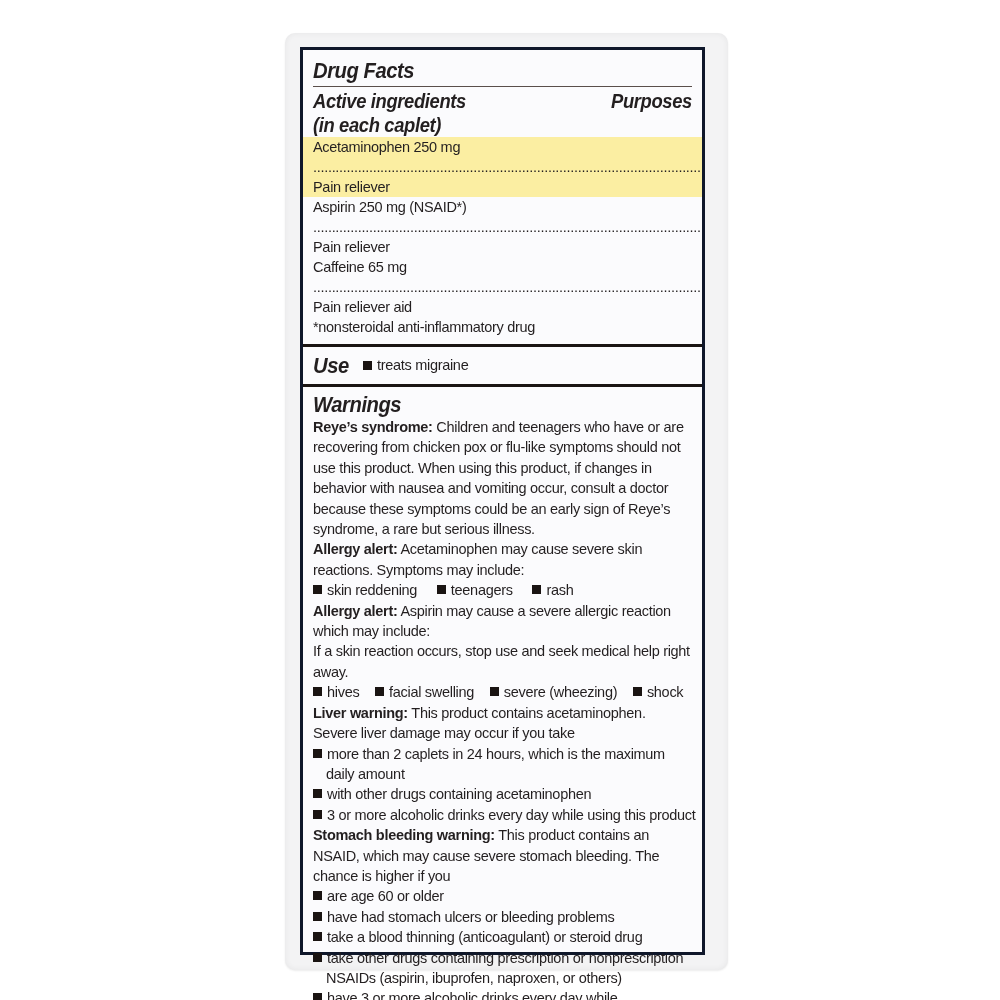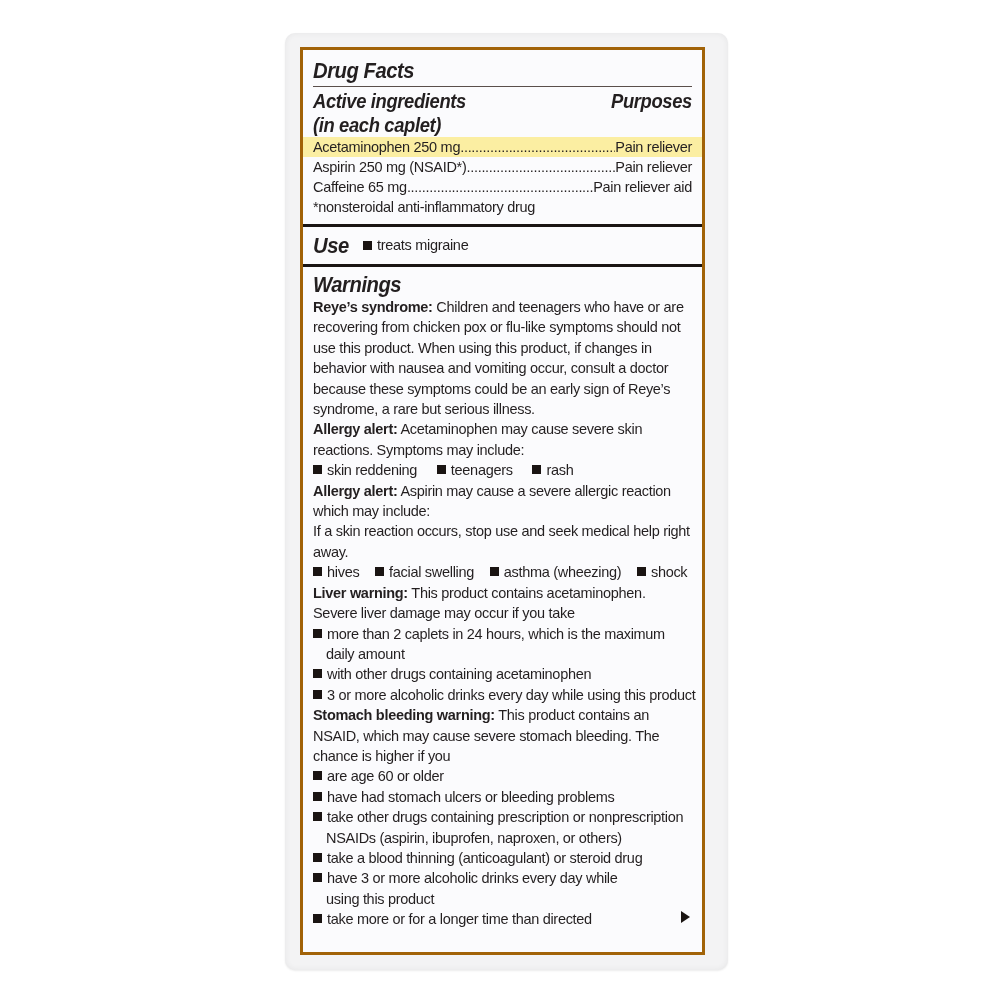--- a/index.html
+++ b/index.html
@@ -17,21 +17,21 @@
       width: 443px; height: 937px;
       background: #f3f3f4;
       border-radius: 10px;
       box-shadow: inset 0 0 6px rgba(0,0,0,0.06), 0 1px 2px rgba(0,0,0,0.08);
     }
     .panel {
       position: absolute;
       left: 300px; top: 47px;
       width: 405px; height: 908px;
       box-sizing: border-box;
-      border: 3px solid #a16207;
+      border: 3px solid #0f172a;
       background: #fbfbfd;
     }
     .section { position: relative; padding: 0 10px; }
     .title {
       font-weight: bold; font-style: italic;
       font-size: 22px; letter-spacing: -0.5px;
       transform: scaleX(0.92); transform-origin: left;
       line-height: 26px;
     }
     .thin-rule { height: 1px; background: #5a4f4b; margin: 2px 0 0 0; }
@@ -43,21 +43,21 @@
       letter-spacing: -0.4px;
       transform: scaleX(0.92);
     }
     .subhead.left { transform-origin: left; }
     .subhead.right { transform-origin: right; }
     .ing-row {
       display: flex; align-items: baseline;
       font-size: 14.5px; line-height: 20px;
       letter-spacing: -0.3px;
       overflow: hidden; white-space: nowrap;
-      margin: 0 -10px; padding: 0 10px;
+      margin: 0 -10px; padding: 0 10px; flex-direction: column;
     }
     .ing-row.hl { background: #fbeea2; }
     .ing-row .name { flex: 0 0 auto; }
     .ing-row .dots { flex: 1 1 auto; overflow: hidden; }
     .ing-row .dots::before {
       content: "................................................................................................................................";
     }
     .ing-row .purpose { flex: 0 0 auto; }
     .footnote { font-size: 14.5px; line-height: 20px; letter-spacing: -0.3px; padding-bottom: 7px; }
     .use-row { display: flex; align-items: center; height: 37px; }
@@ -143,36 +143,36 @@
       <span class="item"><span class="bullet"></span><span>rash</span></span>
     </div>
     <div class="body-text">
       <b>Allergy alert:</b><span> Aspirin may cause a severe allergic reaction which may include:</span>
     </div>
 
     <div class="body-text">If a skin reaction occurs, stop use and seek medical help right away.</div>
     <div class="body-text inline-list" style="white-space:nowrap;">
       <span class="item" style="margin-right:12px;"><span class="bullet"></span><span>hives</span></span>
       <span class="item" style="margin-right:12px;"><span class="bullet"></span><span>facial swelling</span></span>
-      <span class="item" style="margin-right:12px;"><span class="bullet"></span><span>asthma (wheezing)</span></span>
+      <span class="item" style="margin-right:12px;"><span class="bullet"></span><span>severe (wheezing)</span></span>
       <span class="item" style="margin-right:8px;"><span class="bullet"></span><span>shock</span></span>
     </div>
 
     <div class="body-text">
       <b>Liver warning:</b><span> This product contains acetaminophen. Severe liver damage may occur if you take</span>
     </div>
     <div class="body-text bl"><span class="bullet"></span><span>more than 2 caplets in 24 hours, which is the maximum daily amount</span></div>
     <div class="body-text bl"><span class="bullet"></span><span>with other drugs containing acetaminophen</span></div>
     <div class="body-text bl" style="white-space:nowrap;"><span class="bullet"></span><span>3 or more alcoholic drinks every day while using this product</span></div>
 
     <div class="body-text">
       <b>Stomach bleeding warning:</b><span> This product contains an NSAID, which may cause severe stomach bleeding. The chance is higher if you</span>
     </div>
     <div class="body-text bl"><span class="bullet"></span><span>are age 60 or older</span></div>
     <div class="body-text bl"><span class="bullet"></span><span>have had stomach ulcers or bleeding problems</span></div>
+    <div class="body-text bl"><span class="bullet"></span><span>take a blood thinning (anticoagulant) or steroid drug</span></div>
     <div class="body-text bl"><span class="bullet"></span><span>take other drugs containing prescription or nonprescription NSAIDs (aspirin, ibuprofen, naproxen, or others)</span></div>
-    <div class="body-text bl"><span class="bullet"></span><span>take a blood thinning (anticoagulant) or steroid drug</span></div>
     <div class="body-text bl" style="padding-right:40px;"><span class="bullet"></span><span>have 3 or more alcoholic drinks every day while using this product</span></div>
     <div class="body-text bl"><span class="bullet"></span><span>take more or for a longer time than directed</span></div>
 
     <div class="arrow"></div>
   </div>
 </div>
 
 </body></html>

